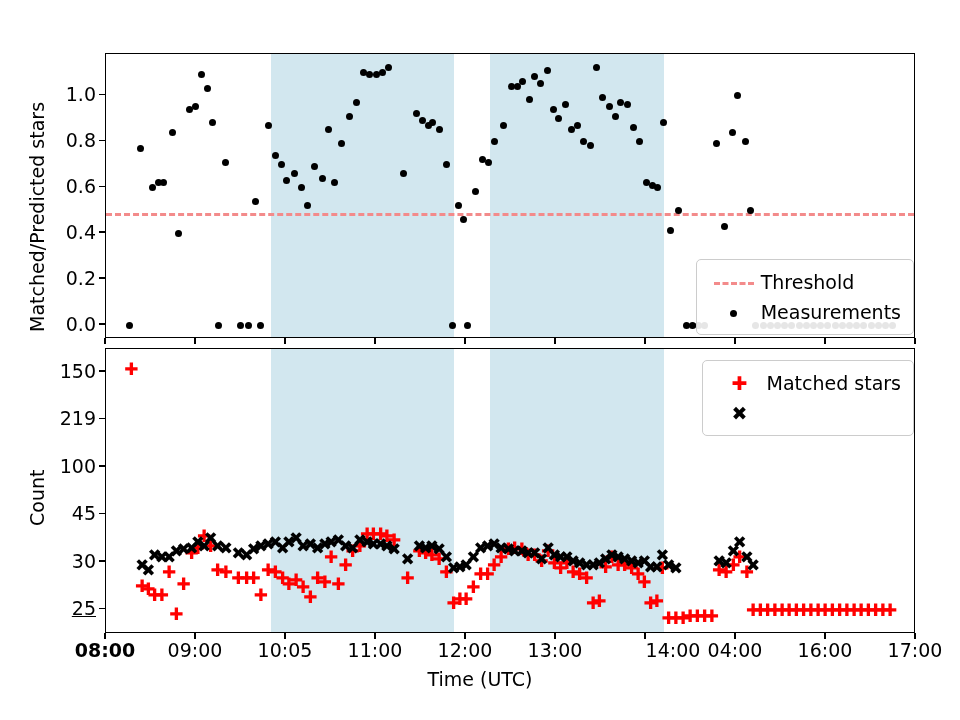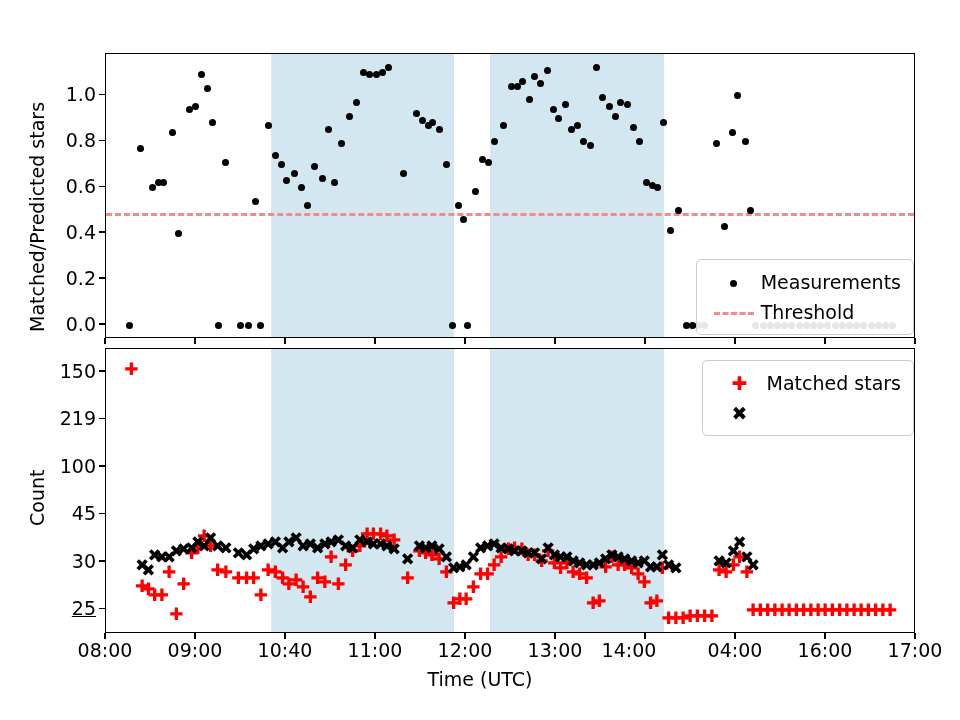--- a/index.html
+++ b/index.html
@@ -165,26 +165,26 @@
       <div class="ytick" style="left: 30px; width: 66px; top: 186.306px;">0.6</div>
       <div class="ytickmark" style="left: 99px; top: 185.506px;"></div>
       <div class="ytick" style="left: 30px; width: 66px; top: 140.339px;">0.8</div>
       <div class="ytickmark" style="left: 99px; top: 139.539px;"></div>
       <div class="ytick" style="left: 30px; width: 66px; top: 94.371px;">1.0</div>
       <div class="ytickmark" style="left: 99px; top: 93.571px;"></div>
     </div>
   <div class="ylab" id="ylabTop" style="left: 26px; top: 332px;">Matched/Predicted stars</div>
   <div class="legend" id="legendTop" style="right: 46px; top: 259px;">
       <div class="legrow">
+        <div class="legsym"><span class="dline"></span></div>
+        <div class="legtxt">Threshold</div>
+      </div>
+      <div class="legrow">
         <div class="legsym"><span class="ldot"></span></div>
         <div class="legtxt">Measurements</div>
-      </div>
-      <div class="legrow">
-        <div class="legsym"><span class="dline"></span></div>
-        <div class="legtxt">Threshold</div>
       </div>
     </div>
 
   <div class="panel" id="panelBot">
     <div class="plotarea" id="areaBot">
         <div class="band" style="left: 164.7px; width: 183.6px;"></div>
         <div class="band" style="left: 384.3px; width: 173.7px;"></div>
         <div class="mk plus" style="left: 25.2px; top: 20.9px;">✚</div>
         <div class="mk plus" style="left: 36px; top: 237.5px;">✚</div>
         <div class="mk plus" style="left: 42.3px; top: 241.3px;">✚</div>
@@ -397,39 +397,39 @@
       <div class="legrow">
         <div class="legsym"><span class="lplus">✚</span></div>
         <div class="legtxt">Matched stars</div>
       </div>
       <div class="legrow">
         <div class="legsym"><span class="lcross">✖</span></div>
       </div>
     </div>
 
   <div id="xaxis">
-      <div class="xtick" style="left: 105px; top: 639px;">08:00</div>
+      <div class="xtick" style="left: 105px; top: 639px; font-weight: bold;">08:00</div>
       <div class="xtickmark" style="left: 104.2px; top: 633px;"></div>
       <div class="xtickmark" style="left: 104.2px; top: 338px;"></div>
       <div class="xtick" style="left: 195px; top: 639px;">09:00</div>
       <div class="xtickmark" style="left: 194.2px; top: 633px;"></div>
       <div class="xtickmark" style="left: 194.2px; top: 338px;"></div>
-      <div class="xtick" style="left: 285px; top: 639px;">10:40</div>
+      <div class="xtick" style="left: 285px; top: 639px;">10:05</div>
       <div class="xtickmark" style="left: 284.2px; top: 633px;"></div>
       <div class="xtickmark" style="left: 284.2px; top: 338px;"></div>
       <div class="xtick" style="left: 375px; top: 639px;">11:00</div>
       <div class="xtickmark" style="left: 374.2px; top: 633px;"></div>
       <div class="xtickmark" style="left: 374.2px; top: 338px;"></div>
       <div class="xtick" style="left: 465px; top: 639px;">12:00</div>
       <div class="xtickmark" style="left: 464.2px; top: 633px;"></div>
       <div class="xtickmark" style="left: 464.2px; top: 338px;"></div>
       <div class="xtick" style="left: 555px; top: 639px;">13:00</div>
       <div class="xtickmark" style="left: 554.2px; top: 633px;"></div>
       <div class="xtickmark" style="left: 554.2px; top: 338px;"></div>
-      <div class="xtick" style="left: 629px; top: 639px; text-align: right;">14:00</div>
+      <div class="xtick" style="left: 673px; top: 639px; text-align: right;">14:00</div>
       <div class="xtickmark" style="left: 644.2px; top: 633px;"></div>
       <div class="xtickmark" style="left: 644.2px; top: 338px;"></div>
       <div class="xtick" style="left: 735px; top: 639px;">04:00</div>
       <div class="xtickmark" style="left: 734.2px; top: 633px;"></div>
       <div class="xtickmark" style="left: 734.2px; top: 338px;"></div>
       <div class="xtick" style="left: 825px; top: 639px;">16:00</div>
       <div class="xtickmark" style="left: 824.2px; top: 633px;"></div>
       <div class="xtickmark" style="left: 824.2px; top: 338px;"></div>
       <div class="xtick" style="left: 915px; top: 639px;">17:00</div>
       <div class="xtickmark" style="left: 914.2px; top: 633px;"></div>

